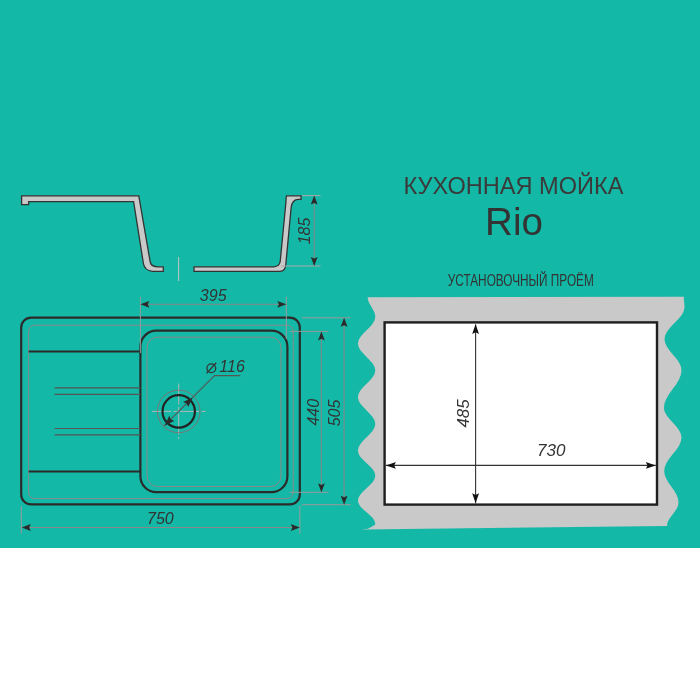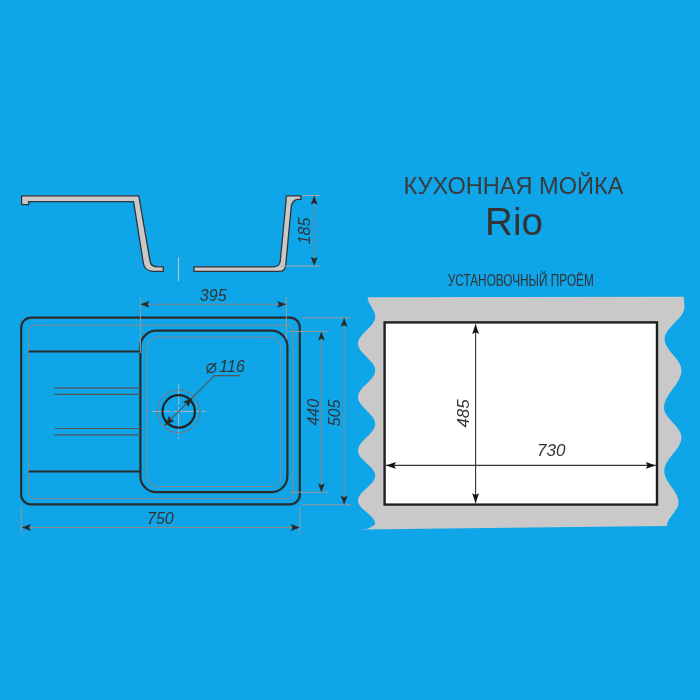--- a/index.html
+++ b/index.html
@@ -1,16 +1,16 @@
 <!DOCTYPE html>
 <html><head>
 <meta charset="utf-8">
 <style>
   html,body{margin:0;padding:0;background:#ffffff;}
-  .page{position:relative;width:700px;height:700px;background:#0ea5e9;overflow:hidden;}
+  .page{position:relative;width:700px;height:548px;background:#14b8a6;overflow:hidden;}
   svg{position:absolute;left:0;top:0;}
   text{font-family:"Liberation Sans",sans-serif;}
   .dim{font-style:italic;font-size:16px;fill:#333;}
   .dim2{font-style:italic;font-size:17px;fill:#333;}
 </style>
 </head>
 <body>
 <div class="page">
 <svg width="700" height="700" viewBox="0 0 700 700">
 

